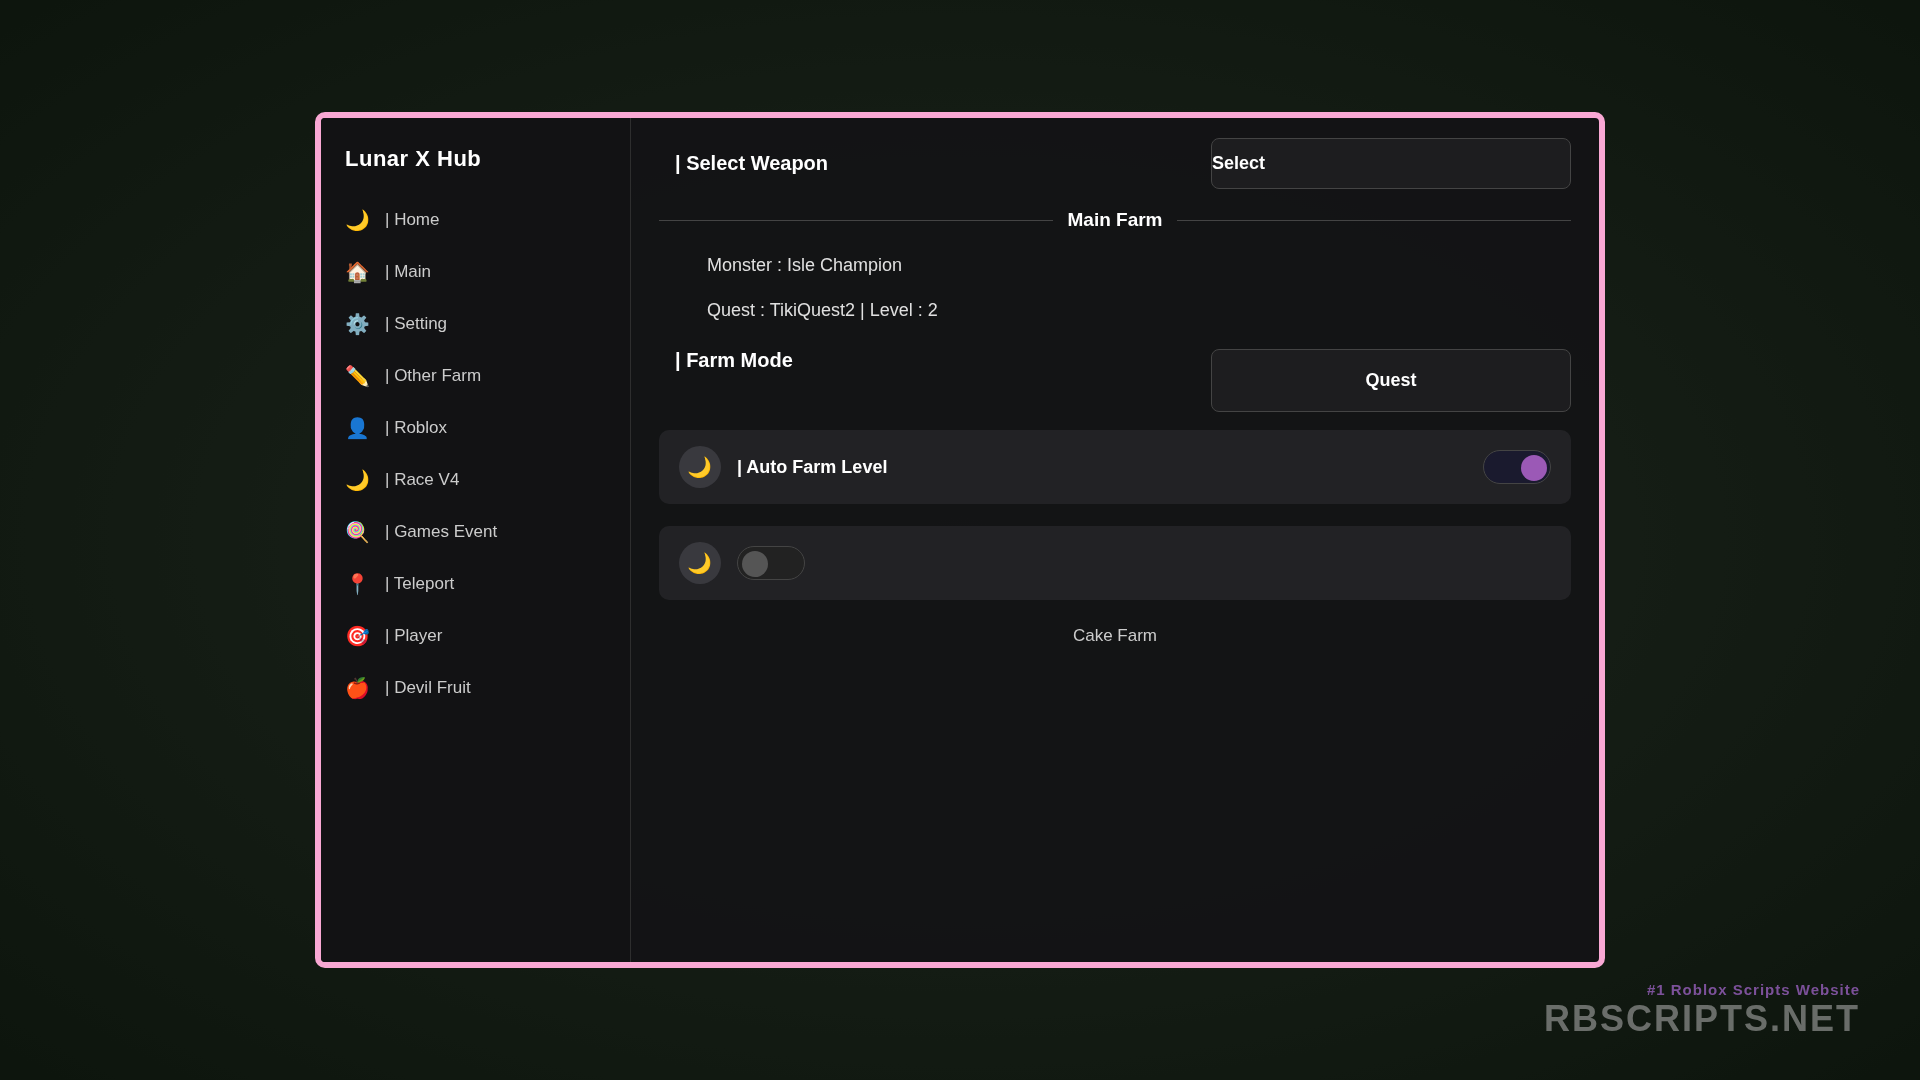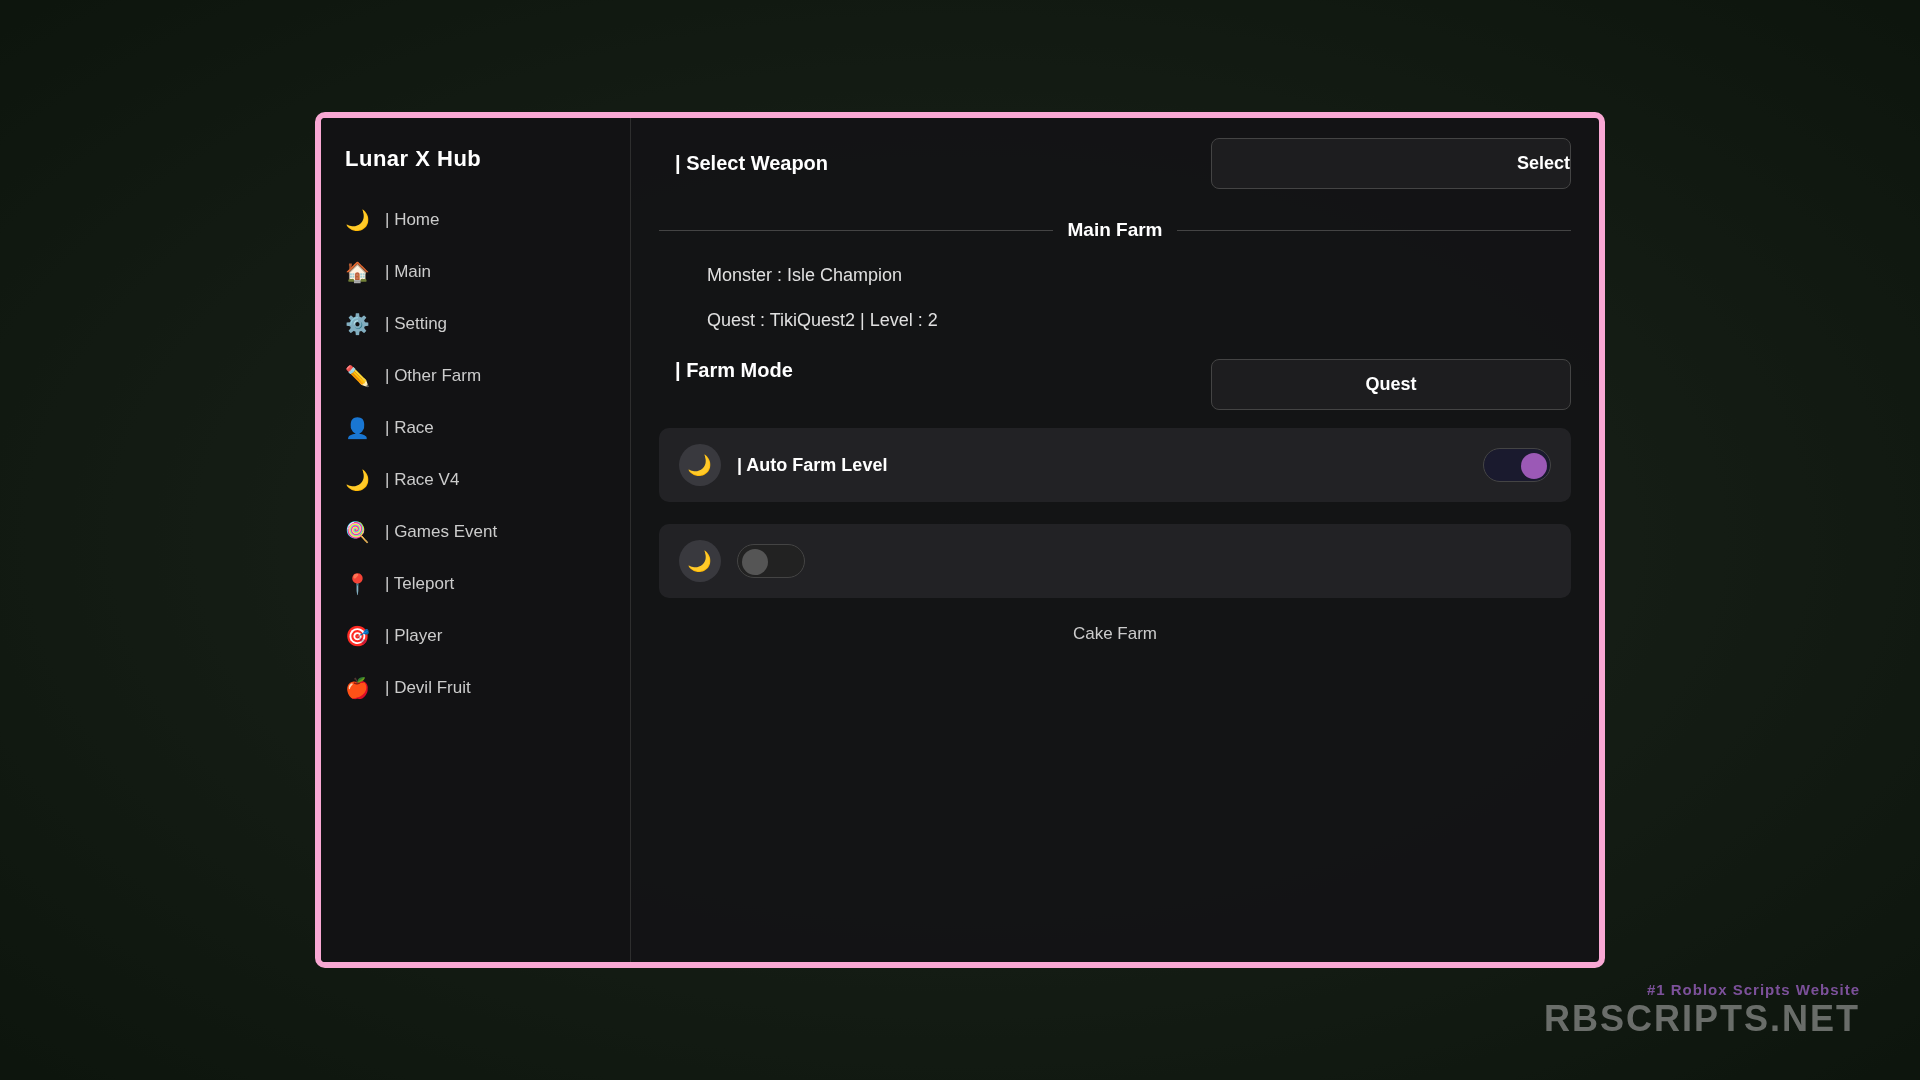--- a/index.html
+++ b/index.html
@@ -102,32 +102,32 @@
       margin-left: 16px;
     }
 
     .select-button {
       background: rgba(30,30,32,0.97);
       color: #ffffff;
       border: 1px solid #444;
       border-radius: 8px;
       padding: 14px 0;
       width: 360px;
-      text-align: right;
+      text-align: left;
       font-size: 18px;
       font-weight: 600;
       cursor: pointer;
     }
 
     
     .divider-row {
       display: flex;
       align-items: center;
       gap: 14px;
-      margin: 10px 0 6px 0;
+      margin: 0 0 6px 0;
     }
 
     .divider-line {
       flex: 1;
       height: 1px;
       background: #444;
     }
 
     .divider-label {
       color: #ffffff;
@@ -151,21 +151,21 @@
       align-items: flex-start;
       justify-content: space-between;
       margin: 10px 0 6px 0;
     }
 
     .farm-mode-button {
       background: rgba(30,30,32,0.97);
       color: #ffffff;
       border: 1px solid #444;
       border-radius: 8px;
-      padding: 14px 0;
+      padding: 20px 0;
       width: 360px;
       text-align: center;
       font-size: 18px;
       font-weight: 600;
       cursor: pointer;
     }
 
     
     .toggle-card {
       display: flex;
@@ -286,21 +286,21 @@
     <div class="sidebar-item">
       <span class="icon">⚙️</span>
       <span>| Setting</span>
     </div>
     <div class="sidebar-item">
       <span class="icon">✏️</span>
       <span>| Other Farm</span>
     </div>
     <div class="sidebar-item">
       <span class="icon">👤</span>
-      <span>| Race</span>
+      <span>| Roblox</span>
     </div>
     <div class="sidebar-item">
       <span class="icon">🌙</span>
       <span>| Race V4</span>
     </div>
     <div class="sidebar-item">
       <span class="icon">🍭</span>
       <span>| Games Event</span>
     </div>
     <div class="sidebar-item">

